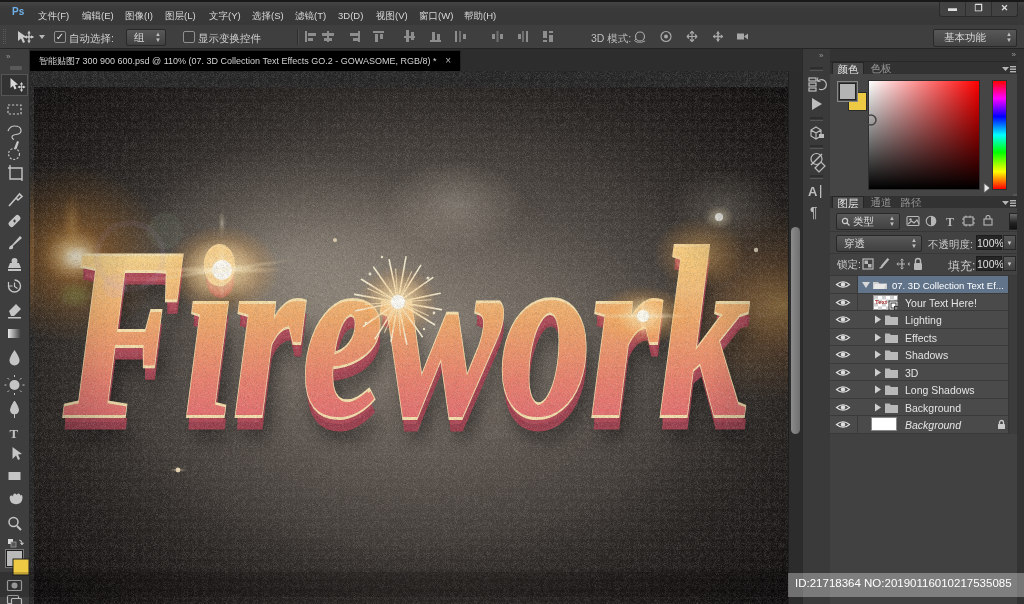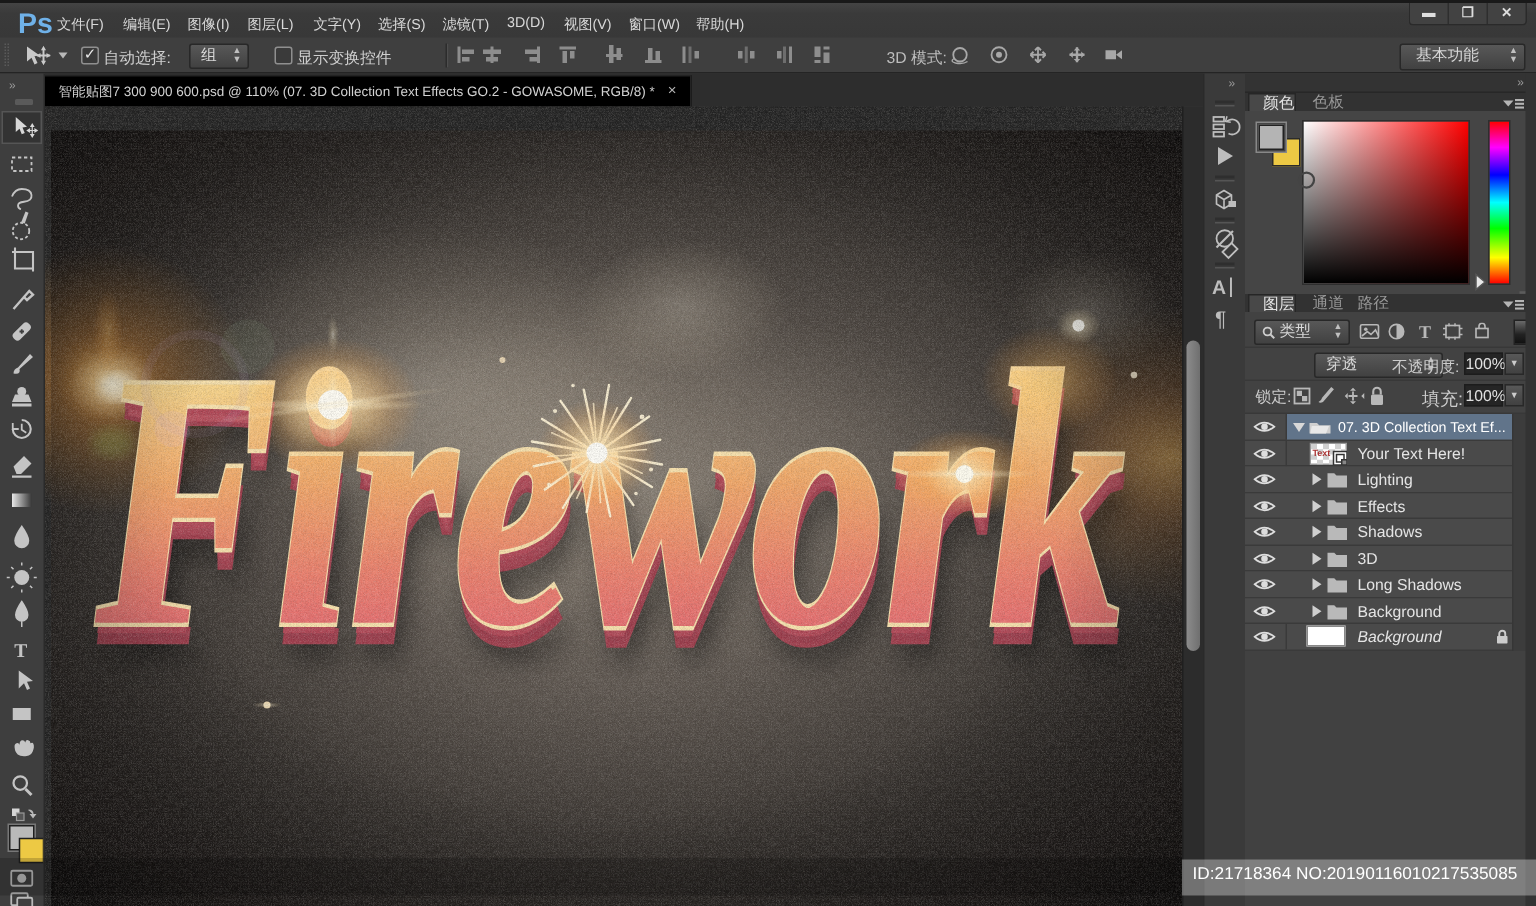--- a/index.html
+++ b/index.html
@@ -2,21 +2,21 @@
 <html><head><meta charset="utf-8">
 <style>
 html,body{margin:0;padding:0;background:#222;}
 #root{position:relative;width:1024px;height:604px;overflow:hidden;
   font-family:"Liberation Sans",sans-serif;background:#3a3a3a;}
 .abs{position:absolute;}
 
 #menubar{position:absolute;left:0;top:0;width:1024px;height:25px;
   background:linear-gradient(#444 0,#3a3a3a 30%,#383838 100%);
   border-top:2px solid #191919;box-sizing:border-box;}
-#pslogo{position:absolute;left:12px;top:4px;font-size:19px;font-weight:bold;
+#pslogo{position:absolute;left:12px;top:4px;font-size:10px;font-weight:bold;
   color:#6fb1e8;letter-spacing:0px;}
 .menuitem{position:absolute;top:8px;font-size:9.5px;color:#d8d8d8;}
 #winbtns{position:absolute;left:939px;top:0px;width:79px;height:15px;
   background:#424242;border:1px solid #2a2a2a;border-top:none;display:flex;
   border-radius:0 0 3px 3px;box-sizing:border-box;}
 #winbtns div{flex:1;color:#dedede;font-size:9px;text-align:center;line-height:13px;
   border-right:1px solid #2e2e2e;font-weight:bold;}
 #winbtns div:last-child{border-right:none;}
 
 #optionsbar{position:absolute;left:0;top:25px;width:1024px;height:24px;
@@ -42,21 +42,21 @@
 
 #vscroll{position:absolute;left:788px;top:71px;width:14px;height:533px;background:#2c2c2c;
   border-left:1px solid #1f1f1f;box-sizing:border-box;}
 #vthumb{position:absolute;left:2px;top:156px;width:9px;height:207px;background:linear-gradient(90deg,#8c8c8c,#6f6f6f);border-radius:5px;}
 
 #dockstrip{position:absolute;left:802px;top:49px;width:28px;height:555px;background:#3a3a3a;
   border-left:1px solid #2a2a2a;box-sizing:border-box;}
 
 #panels{position:absolute;left:830px;top:49px;width:194px;height:555px;background:#414141;}
 .ptabbar{position:absolute;left:0;width:194px;height:12px;background:#323232;}
-.ptab{position:absolute;top:0;height:12px;font-size:10.5px;line-height:12px;text-align:right;}
+.ptab{position:absolute;top:0;height:12px;font-size:10.5px;line-height:12px;text-align:center;}
 .ptab.active{background:#484848;color:#e2e2e2;border:1px solid #262626;border-bottom:none;box-sizing:border-box;}
 .ptab.inactive{color:#989898;}
 .pmenu{position:absolute;right:8px;top:3px;width:14px;height:8px;}
 #rightedge{position:absolute;left:1017px;top:49px;width:7px;height:555px;background:#333;}
 
 .lrow{position:absolute;left:0;width:178px;height:17.5px;background:#4a4a4a;border-bottom:1px solid #3a3a3a;box-sizing:border-box;}
 .lrow .eye{position:absolute;left:0;top:0;width:27px;height:17px;border-right:1px solid #3a3a3a;}
 .grpsvg{position:absolute;left:0;top:0;}
 .lname{position:absolute;top:3px;font-size:10.5px;color:#e4e4e4;}
 
@@ -566,21 +566,21 @@
           <text x="40" y="10.5" font-size="12" font-family="Liberation Serif" font-weight="bold" fill="#b8b8b8" stroke="none">T</text>
           <rect x="58" y="2" width="9" height="8"></rect>
             <path d="M56 4 h2 M67 4 h2 M56 8 h2 M67 8 h2 M60 0.5 v2 M64 0.5 v2 M60 9.5 v2 M64 9.5 v2" stroke-width="1"></path>
           <rect x="78" y="4" width="8" height="6"></rect>
             <path d="M80 4 v-1.5 a2 2 0 0 1 4 0 V4"></path>
         </g>
       </svg>
       <div class="abs" style="left:179px;top:5px;width:9px;height:15px;background:linear-gradient(#6a6a6a,#222 60%,#111);border:1px solid #222;"></div>
       <div class="abs" style="left:0;top:23px;width:194px;height:1px;background:#383838;"></div>
 
-      <div class="dropdown" style="left:6px;top:27px;width:84px;height:15px;margin-left:40px;">
+      <div class="dropdown" style="left:6px;top:27px;width:84px;height:15px;">
         <span style="margin-left:7px;line-height:14px;">穿透</span><span class="spin">▲<br>▼</span>
       </div>
       <div class="abs" style="left:98px;top:30px;font-size:10.5px;color:#ccc;">不透明度:</div>
       <div class="abs" style="left:146px;top:27px;width:26px;height:15px;background:#252525;border:1px solid #1c1c1c;color:#e0e0e0;font-size:10.5px;text-align:center;line-height:15px;box-sizing:border-box;">100%</div>
       <div class="abs" style="left:173px;top:27px;width:13px;height:15px;background:linear-gradient(#585858,#414141);border:1px solid #282828;color:#ccc;font-size:6px;text-align:center;line-height:15px;box-sizing:border-box;">▼</div>
       <div class="abs" style="left:0;top:45px;width:194px;height:1px;background:#383838;"></div>
 
       <div class="abs" style="left:7px;top:50px;font-size:10.5px;color:#ccc;">锁定:</div>
       <svg class="abs" style="left:32px;top:48px" width="70" height="16" viewBox="0 0 70 16">
         <g fill="#b8b8b8" stroke="none">

